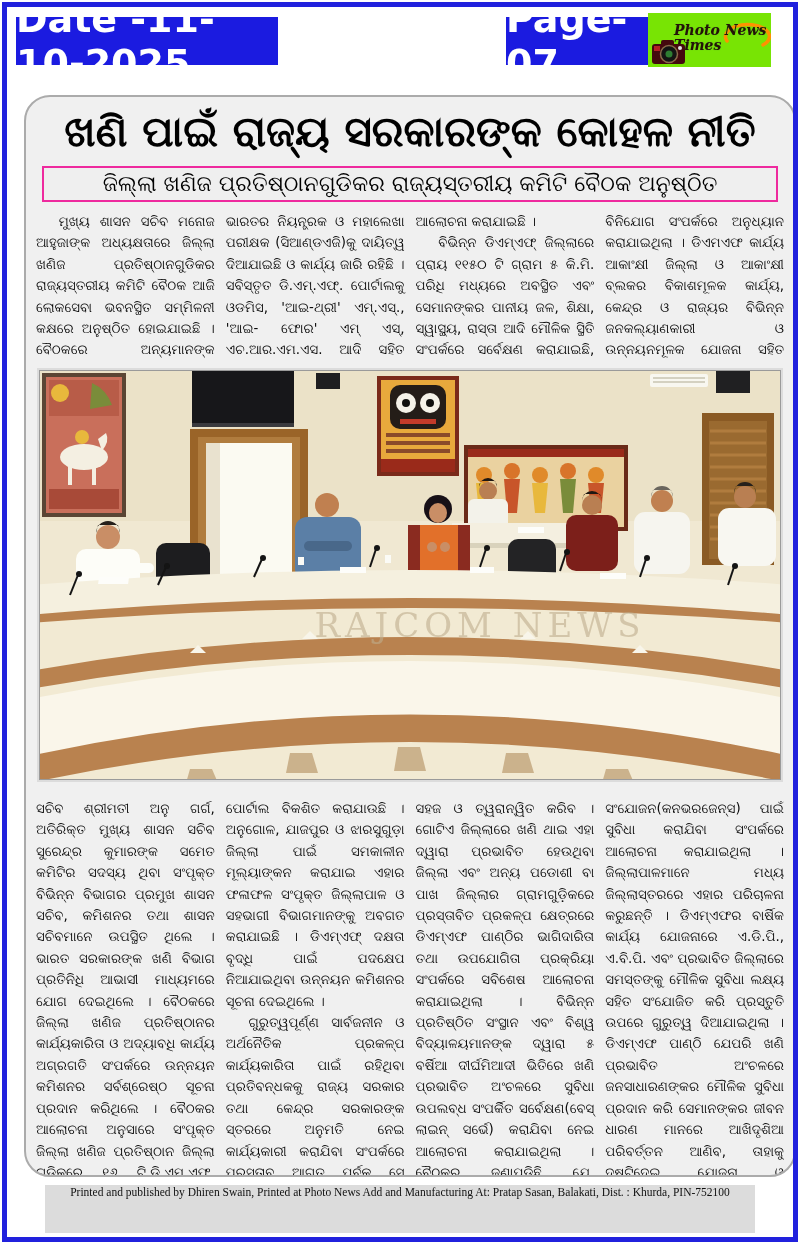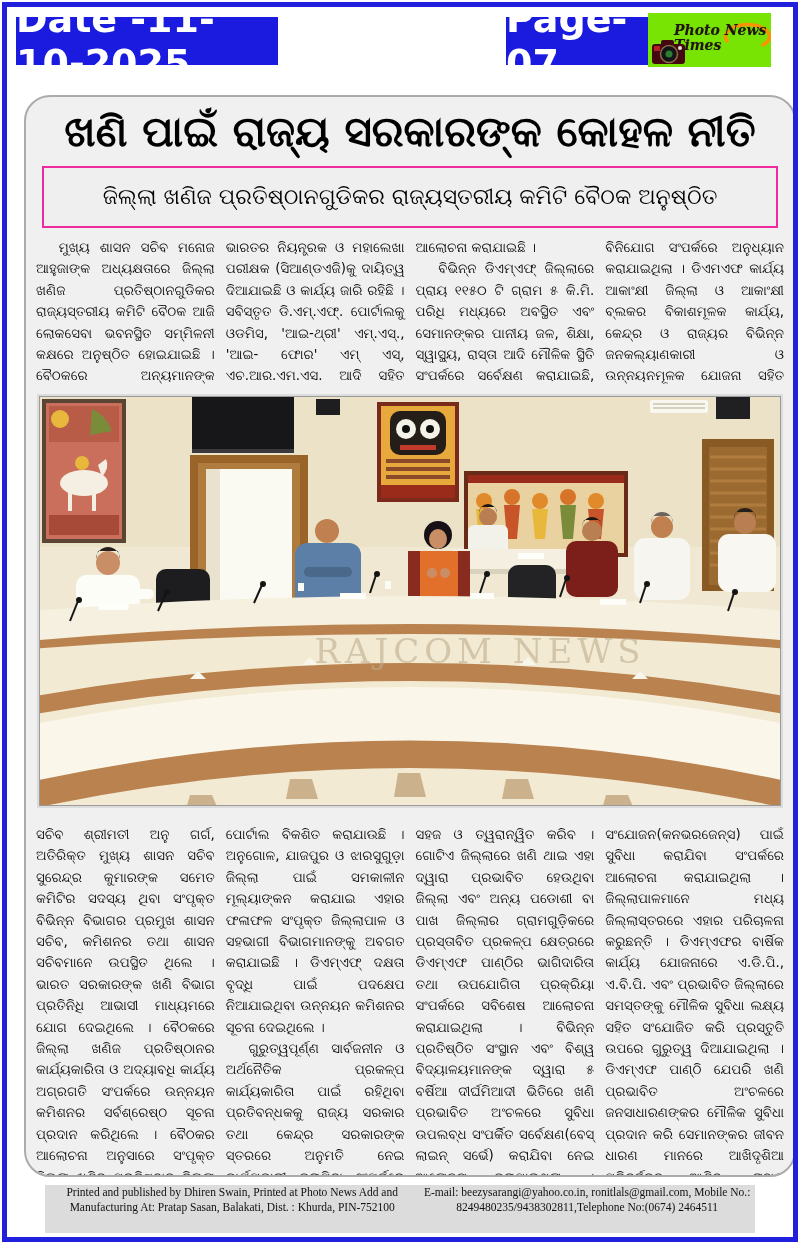--- a/index.html
+++ b/index.html
@@ -23,21 +23,21 @@
     color:#241405;text-shadow:0 0 1px #5a3;}
   .logo-arc{position:absolute;right:0px;top:2px;}
   .logo-camera{position:absolute;left:2px;bottom:1px;}
   
   .card{position:absolute;left:24px;top:95px;width:772px;height:1082px;
     background:#f0f0f0;border:2px solid #ababab;border-radius:26px;
     box-sizing:border-box;overflow:hidden;}
   .headline{margin-top:8px;text-align:center;font-size:42px;line-height:54px;
     font-weight:bold;color:#000;}
   .subhead{margin:7px 16px 0 16px;border:2px solid #ee2a9e;background:#efefef;
-    text-align:center;font-size:22px;line-height:30px;padding:14px 6px;
+    text-align:center;font-size:22px;line-height:30px;padding:1px 6px;
     color:#000;font-weight:500;}
   .cols{display:flex;gap:11px;margin:9px 10px 0 10px;overflow:hidden;}
   .cols-top{height:152px;}
   .cols-bottom{height:380px;margin-top:7px;}
   .col{flex:1;min-width:0;}
   .col p{margin:0;text-align:justify;font-size:13.4px;line-height:21.4px;
     color:#0a0a0a;}
   .col p.indent{text-indent:1.7em;}
   .photo-wrap{width:740px;height:408px;margin:7px auto 18px auto;
     border:1px solid #9a9a9a;outline:2px solid #dcdcdc;background:#ece3cb;}
@@ -297,14 +297,13 @@
     </div>
     <div class="col">
       <p>ସଂଯୋଜନ(କନଭରଜେନ୍ସ) ପାଇଁ ସୁବିଧା କରାଯିବା ସଂପର୍କରେ ଆଲୋଚନା କରାଯାଇଥିଲା । ଜିଲ୍ଲାପାଳମାନେ ମଧ୍ୟ ଜିଲ୍ଲାସ୍ତରରେ ଏହାର ପରିଚାଳନା କରୁଛନ୍ତି । ଡିଏମ୍ଏଫର ବାର୍ଷିକ କାର୍ଯ୍ୟ ଯୋଜନାରେ ଏ.ଡି.ପି., ଏ.ବି.ପି. ଏବଂ ପ୍ରଭାବିତ ଜିଲ୍ଲାରେ ସମସ୍ତଙ୍କୁ ମୌଳିକ ସୁବିଧା ଲକ୍ଷ୍ୟ ସହିତ ସଂଯୋଜିତ କରି ପ୍ରସ୍ତୁତି ଉପରେ ଗୁରୁତ୍ୱ ଦିଆଯାଇଥିଲା । ଡିଏମ୍ଏଫ ପାଣ୍ଠି ଯେପରି ଖଣି ପ୍ରଭାବିତ ଅଂଚଳରେ ଜନସାଧାରଣଙ୍କର ମୌଳିକ ସୁବିଧା ପ୍ରଦାନ କରି ସେମାନଙ୍କର ଜୀବନ ଧାରଣ ମାନରେ ଆଖିଦୃଶିଆ ପରିବର୍ତ୍ତନ ଆଣିବ, ତାହାକୁ ଦୃଷ୍ଟିଦେଇ ଯୋଜନା ଓ କାର୍ଯ୍ୟକ୍ରମ ପ୍ରସ୍ତୁତି ସହ ପାଣ୍ଠିର ଉପଯୋଗ ଓ ତଦାରଖ ବ୍ୟବସ୍ଥାକୁ ସୁଦୃଢ଼ କରିବାକୁ ମୁଖ୍ୟ ଶାସନ ସଚିବ ଗୁରୁତ୍ୱାରୋପ କରିଥିଲେ ।</p>
 
     </div>
   </div>
 </div>
 
 <div class="footer-bar">
   <div>Printed and published by Dhiren Swain, Printed at Photo News Add and Manufacturing At: Pratap Sasan, Balakati, Dist. : Khurda, PIN-752100</div>
-  <div>E-mail: beezysarangi@yahoo.co.in, ronitlals@gmail.com, Mobile No.: 8249480235/9438302811,Telephone No:(0674) 2464511</div>
 </div>
 
 </body></html>

